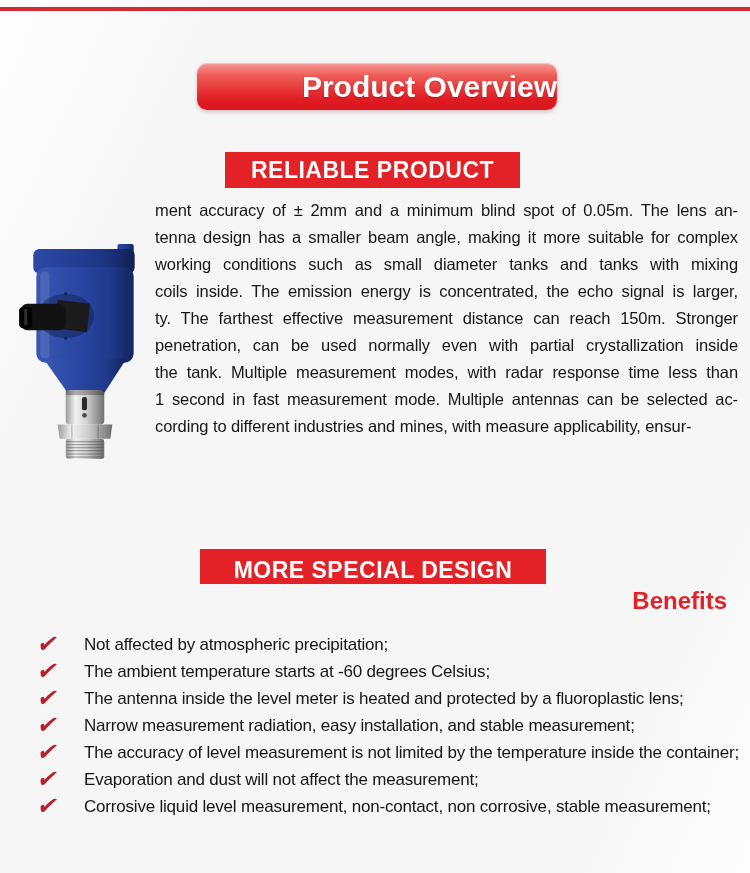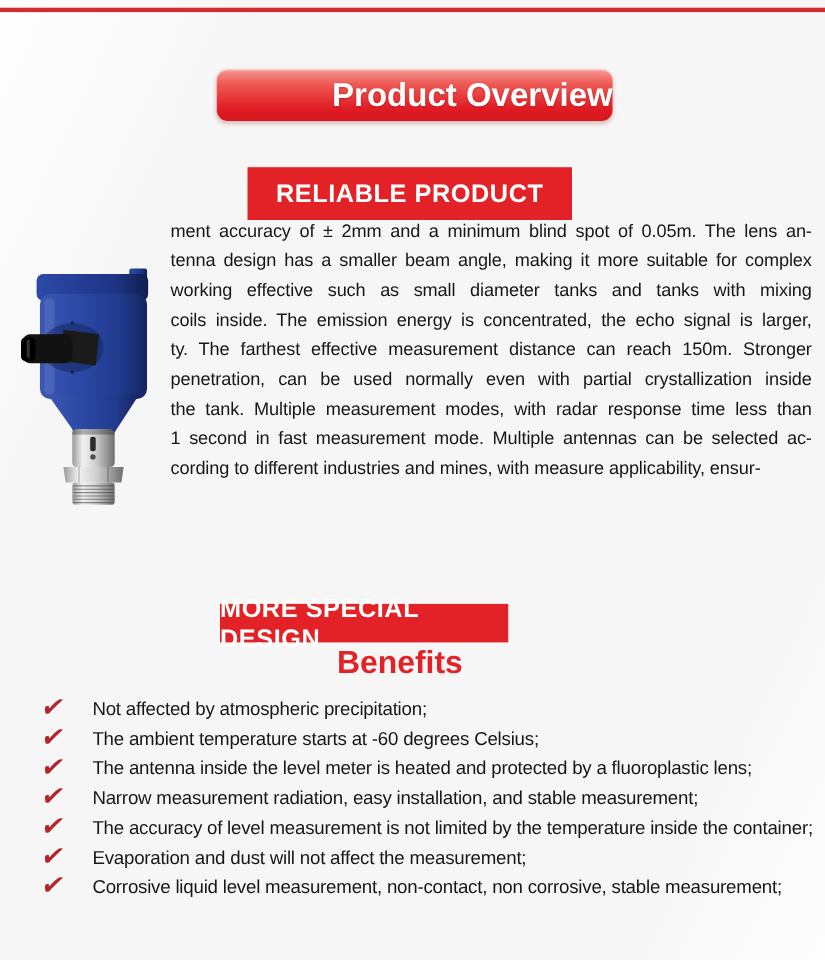--- a/index.html
+++ b/index.html
@@ -24,30 +24,30 @@
   .btn-overview {
     position:absolute; left:197px; top:63px; width:360px; height:47px;
     border-radius:10px;
     background:linear-gradient(180deg, #f59a95 0%, #ee5a55 28%, #e01b22 78%, #d8161d 100%);
     box-shadow:0 2px 4px rgba(150,20,20,.25), inset 0 1px 1px rgba(255,255,255,.5);
     display:flex; align-items:center; justify-content:flex-end;
     color:#fff; font-size:30px; font-weight:bold;
     text-shadow:0 1px 2px rgba(120,0,0,.35);
   }
   .banner {
-    position:absolute; height:48px;
+    position:absolute; height:36px;
     background:#e32227;
     display:flex; align-items:center; justify-content:center;
     color:#fff; font-size:23px; font-weight:bold; letter-spacing:.5px;
   }
   .banner-reliable { left:225px; top:152px; width:295px; }
-  .banner-special  { left:200px; top:549px; width:262px; height:35px; }
+  .banner-special  { left:200px; top:549px; width:346px; height:35px;align-items:flex-end; }
   .benefits-title {
     position:absolute; left:0; top:587px; width:727px;
-    text-align:center; color:#e32227; font-size:29px; font-weight:bold;
+    text-align:right; color:#e32227; font-size:24px; font-weight:bold;
   }
   .paragraph {
     position:absolute; left:155px; top:197px; width:583px;
     color:#161616; font-size:16.5px; line-height:27px;
     letter-spacing:-0.1px;
   }
   .para-line { height:27px; text-align:justify; text-align-last:justify; white-space:nowrap; }
   .para-line:last-child { text-align-last:left; }
   .device { position:absolute; left:18px; top:243px; width:134px; height:218px; }
   .benefits-list { position:absolute; left:38px; top:631px; width:702px; }
@@ -130,21 +130,21 @@
       <line x1="47" y1="202" x2="83" y2="202"></line>
       <line x1="47" y1="205" x2="83" y2="205"></line>
       <line x1="47" y1="208" x2="83" y2="208"></line>
       <line x1="47" y1="211" x2="83" y2="211"></line>
     </g>
   </svg>
 
   <div class="paragraph">
     <div class="para-line">ment accuracy of ± 2mm and a minimum blind spot of 0.05m. The lens an-</div>
     <div class="para-line">tenna design has a smaller beam angle, making it more suitable for complex</div>
-    <div class="para-line">working effective such as small diameter tanks and tanks with mixing</div>
+    <div class="para-line">working conditions such as small diameter tanks and tanks with mixing</div>
     <div class="para-line">coils inside. The emission energy is concentrated, the echo signal is larger,</div>
     <div class="para-line">ty. The farthest effective measurement distance can reach 150m. Stronger</div>
     <div class="para-line">penetration, can be used normally even with partial crystallization inside</div>
     <div class="para-line">the tank. Multiple measurement modes, with radar response time less than</div>
     <div class="para-line">1 second in fast measurement mode. Multiple antennas can be selected ac-</div>
     <div class="para-line">cording to different industries and mines, with measure applicability, ensur-</div>
   </div>
 
   <div class="banner banner-special">
     <span>MORE SPECIAL DESIGN</span>

